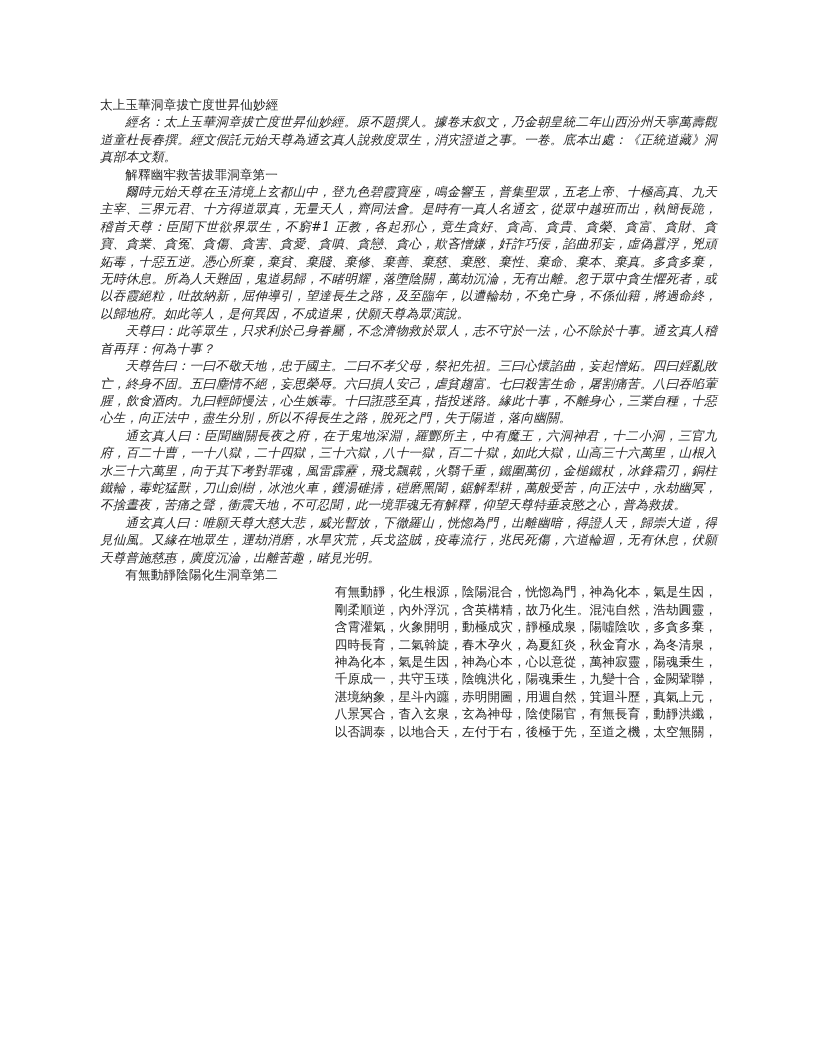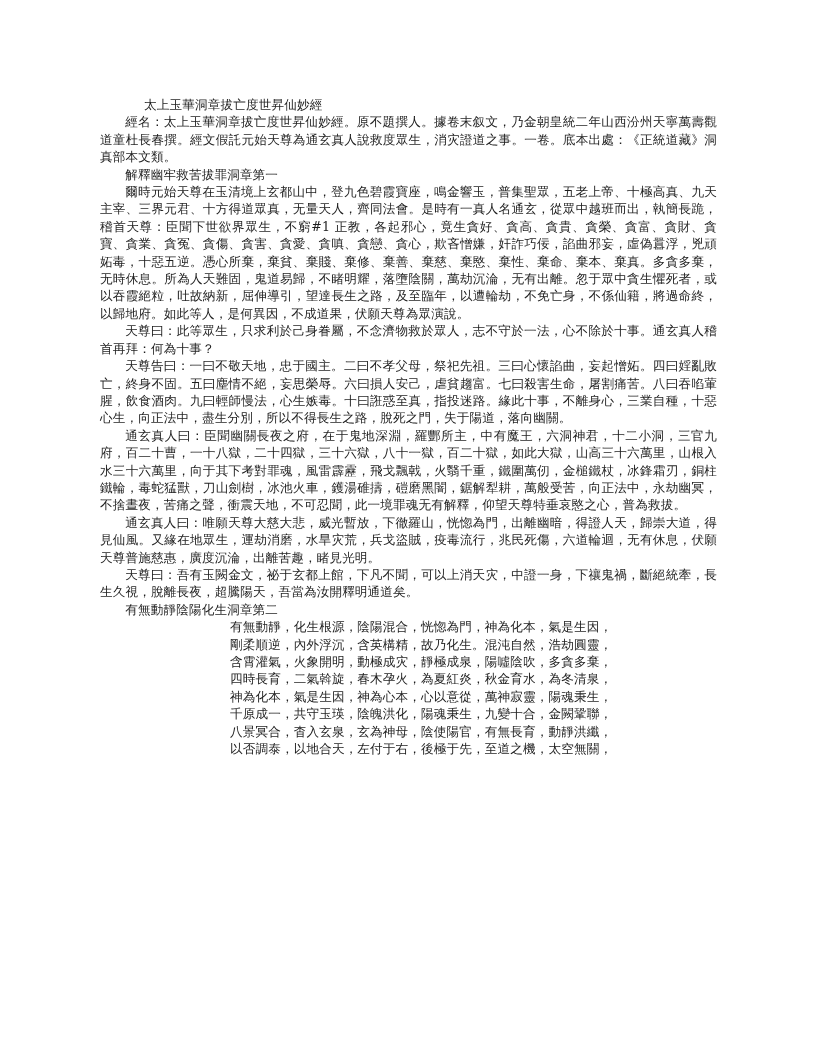--- a/index.html
+++ b/index.html
@@ -30,58 +30,58 @@
     line-height: 17.4px;
     letter-spacing: 0.15px;
     text-align: justify;
     text-justify: inter-character;
     word-break: break-all;
     margin: 0;
     color: #1e1e1e;
   }
   .title-line {
     margin-bottom: 0;
-    margin-left: 44px;
   }
   .para {
     text-indent: 25.2px;
+    font-style: italic;
   }
   .heading-line {
     text-indent: 25.2px;
   }
   .verse-line {
     text-indent: 25.2px;
-    text-align: center;
+    text-align: right;
     white-space: nowrap;
   }
 </style>
 </head>
 <body>
 
 <div class="page">
   <div class="text-block">
 
     <div class="title-line">太上玉華洞章拔亡度世昇仙妙經</div>
 
     <div class="para">經名：太上玉華洞章拔亡度世昇仙妙經。原不題撰人。據卷末叙文，乃金朝皇統二年山西汾州天寧萬壽觀道童杜長春撰。經文假託元始天尊為通玄真人說救度眾生，消灾證道之事。一卷。底本出處：《正統道藏》洞真部本文類。</div>
 
     <div class="heading-line">解釋幽牢救苦拔罪洞章第一</div>
 
     <div class="para">爾時元始天尊在玉清境上玄都山中，登九色碧霞寶座，鳴金響玉，普集聖眾，五老上帝、十極高真、九天主宰、三界元君、十方得道眾真，无量天人，齊同法會。是時有一真人名通玄，從眾中越班而出，執簡長跪，稽首天尊：臣聞下世欲界眾生，不窮#1 正教，各起邪心，竟生貪好、貪高、貪貴、貪榮、貪富、貪財、貪寶、貪業、貪冤、貪傷、貪害、貪愛、貪嗔、貪戀、貪心，欺吝憎嫌，奸詐巧佞，諂曲邪妄，虛偽囂浮，兇頑妬毒，十惡五逆。憑心所棄，棄貧、棄賤、棄修、棄善、棄慈、棄愍、棄性、棄命、棄本、棄真。多貪多棄，无時休息。所為人天難固，鬼道易歸，不睹明耀，落墮陰關，萬劫沉淪，无有出離。忽于眾中貪生懼死者，或以吞霞絕粒，吐故納新，屈伸導引，望達長生之路，及至臨年，以遭輪劫，不免亡身，不係仙籍，將過命終，以歸地府。如此等人，是何異因，不成道果，伏願天尊為眾演說。</div>
     <div class="para">天尊曰：此等眾生，只求利於己身眷屬，不念濟物救於眾人，志不守於一法，心不除於十事。通玄真人稽首再拜：何為十事？</div>
     <div class="para">天尊告曰：一曰不敬天地，忠于國主。二曰不孝父母，祭祀先祖。三曰心懷諂曲，妄起憎妬。四曰婬亂敗亡，終身不固。五曰塵情不絕，妄思榮辱。六曰損人安己，虐貧趨富。七曰殺害生命，屠割痛苦。八曰吞啗葷腥，飲食酒肉。九曰輕師慢法，心生嫉毒。十曰誑惑至真，指投迷路。緣此十事，不離身心，三業自種，十惡心生，向正法中，盡生分別，所以不得長生之路，脫死之門，失于陽道，落向幽關。</div>
     <div class="para">通玄真人曰：臣聞幽關長夜之府，在于鬼地深淵，羅酆所主，中有魔王，六洞神君，十二小洞，三官九府，百二十曹，一十八獄，二十四獄，三十六獄，八十一獄，百二十獄，如此大獄，山高三十六萬里，山根入水三十六萬里，向于其下考對罪魂，風雷霹靂，飛戈飄戟，火翳千重，鐵圍萬仞，金槌鐵杖，冰鋒霜刃，銅柱鐵輪，毒蛇猛獸，刀山劍樹，冰池火車，鑊湯碓擣，磑磨黑闇，鋸解犁耕，萬般受苦，向正法中，永劫幽冥，不捨晝夜，苦痛之聲，衝震天地，不可忍聞，此一境罪魂无有解釋，仰望天尊特垂哀愍之心，普為救拔。</div>
     <div class="para">通玄真人曰：唯願天尊大慈大悲，威光暫放，下徹羅山，恍惚為門，出離幽暗，得證人天，歸崇大道，得見仙風。又緣在地眾生，運劫消磨，水旱灾荒，兵戈盜賊，疫毒流行，兆民死傷，六道輪迴，无有休息，伏願天尊普施慈惠，廣度沉淪，出離苦趣，睹見光明。</div>
-    <div class="para">天尊曰：吾有玉闕金文，祕于玄都上館，下凡不聞，可以上消天灾，中證一身，下禳鬼禍，斷絕統牽，長生久視，脫離長夜，超騰陽天，吾當為汝開釋明通道矣。</div>
 
     <div class="heading-line">有無動靜陰陽化生洞章第二</div>
 
     <div class="verse-line">有無動靜，化生根源，陰陽混合，恍惚為門，神為化本，氣是生因，</div>
     <div class="verse-line">剛柔順逆，內外浮沉，含英構精，故乃化生。混沌自然，浩劫圓靈，</div>
     <div class="verse-line">含霄灌氣，火象開明，動極成灾，靜極成泉，陽噓陰吹，多貪多棄，</div>
     <div class="verse-line">四時長育，二氣斡旋，春木孕火，為夏紅炎，秋金育水，為冬清泉，</div>
     <div class="verse-line">神為化本，氣是生因，神為心本，心以意從，萬神寂靈，陽魂秉生，</div>
     <div class="verse-line">千原成一，共守玉瑛，陰魄洪化，陽魂秉生，九變十合，金闕鞏聯，</div>
+    <div class="verse-line">湛境納象，星斗內躔，赤明開圖，用週自然，箕迴斗歷，真氣上元，</div>
     <div class="verse-line">八景冥合，杳入玄泉，玄為神母，陰使陽官，有無長育，動靜洪纖，</div>
     <div class="verse-line">以否調泰，以地合天，左付于右，後極于先，至道之機，太空無關，</div>
 
   </div>
 </div>
 
 </body></html>

